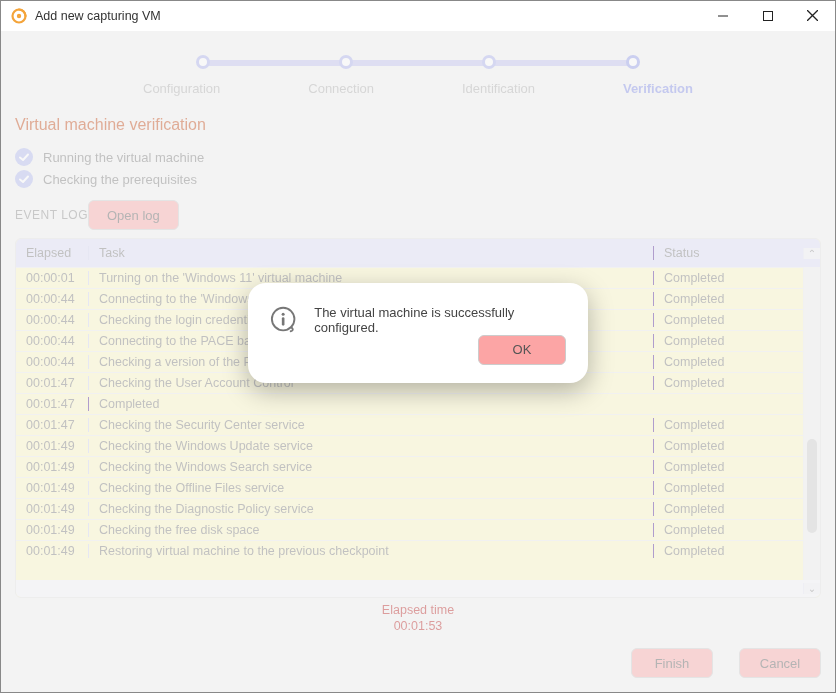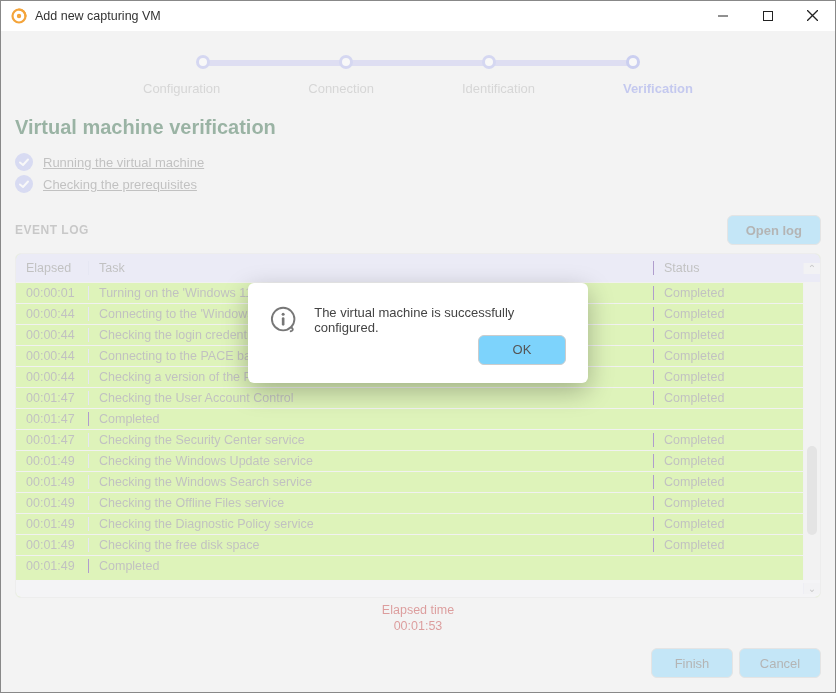--- a/index.html
+++ b/index.html
@@ -60,53 +60,52 @@
     }
     .stepper-dot.active { border-color: #8e98ea; background:#fff; }
     .stepper-labels {
       width: 550px; margin: 0 auto;
       display: flex; justify-content: space-between;
       color: #aaa;
     }
     .stepper-labels span.active { color: #7e89e8; font-weight: 600; }
 
     .section-title {
-      color: #14532d; font-size: 20px; font-weight: 700;
+      color: #c2410c; font-size: 16px; font-weight: 400;
       margin: 6px 0 10px 0;
     }
 
     .check-line {
       display: flex; align-items: center; gap: 10px;
       margin: 4px 0;
     }
     .check-line svg { flex: none; }
-    .check-line span { color: #777; text-decoration: underline; }
+    .check-line span { color: #777; }
 
     .log-header {
-      display: flex; align-items: center; justify-content: space-between;
-      margin-top: 18px;
-      font-weight: bold;
+      display: flex; align-items: center; 
+      margin-top: 8px;
     }
     .log-header .label {
       font-size: 12px; letter-spacing: 0.5px; color: #888;
     }
     .btn {
-      background: #7dd3fc; border: 1px solid #ccc; border-radius: 6px;
+      background: #fca5a5; border: 1px solid #ccc; border-radius: 6px;
       height: 30px; padding: 0 18px; display: inline-flex; align-items:center;
       color:#555; cursor: pointer;
     }
 
     .table-wrap {
       margin-top: 8px;
       flex: 1;
       border: 1px solid #e3e3e3;
       border-radius: 6px;
       overflow: hidden;
       display: flex; flex-direction: column;
-      background: #bef264;
+      background: #fef9c3;
     }
     .thead {
       display: flex; align-items: center;
       height: 28px;
       background: #dedffa;
       color: #777;
       font-size: 12.5px;
     }
     .col-elapsed { width: 72px; padding-left: 10px; }
     .col-task    { flex: 1; padding-left: 10px; border-left: 1px solid #d3d5f3; }
@@ -124,39 +123,39 @@
     .scrollbar {
       width: 17px; background:#f0f0f0; position:relative; border-left:1px solid #eee;
     }
     .scrollbar::after{
       content:""; position:absolute; left:3px; right:3px; top:55%; height:30%;
       background:#ccc; border-radius:5px;
     }
     .scroll-arrow{ color:#888; font-size:10px;}
     .foot-info { margin-top:4px; color:#b91c1c; font-size:12.5px; line-height:1.3;text-align:center;}
     .footer-btns {
-      display:flex; gap:6px; justify-content:flex-end;
+      display:flex; gap:26px; justify-content:flex-end;
       padding-top:14px;
     }
     .footer-btns .btn { width:82px; justify-content:center; }
 
     
     .dim {
       position: absolute; inset: 30px 0 0 0; 
       background: rgba(243,243,243,0.6);
       pointer-events: none;
     }
 
     
     .dialog {
       position: absolute;
       width: 340px;
       left: 50%; top: 48%; transform: translate(-50%, -50%);
       background: #fff;
-      border-radius: 6px;
+      border-radius: 18px;
       box-shadow: 0 8px 26px rgba(0,0,0,0.28);
       padding: 22px 22px 18px 22px;
     }
     .dialog .dlg-body {
       display: flex; align-items: center; gap: 16px;
     }
     .dialog .dlg-text { color: #444; font-size: 13px; }
     .dialog .dlg-btns { display:flex; justify-content:flex-end; }
     .dialog .btn.ok { width: 88px; justify-content:center; }
   </style>
@@ -302,20 +301,21 @@
               <div class="col-task">Checking the Diagnostic Policy service</div>
               <div class="col-status">Completed</div>
             </div>
             <div class="row">
               <div class="col-elapsed">00:01:49</div>
               <div class="col-task">Checking the free disk space</div>
               <div class="col-status">Completed</div>
             </div>
             <div class="row">
               <div class="col-elapsed">00:01:49</div>
+              <div class="col-task">Restoring virtual machine to the previous checkpoint</div>
               <div class="col-status">Completed</div>
             </div>
           </div>
         <div class="scrollbar"></div>
       </div>
       <div class="thead" style="height:17px;background:#f4f4fb;justify-content:flex-end;">
         <div class="col-scroll">
             <span class="scroll-arrow">⌄</span>
           </div>
       </div>

